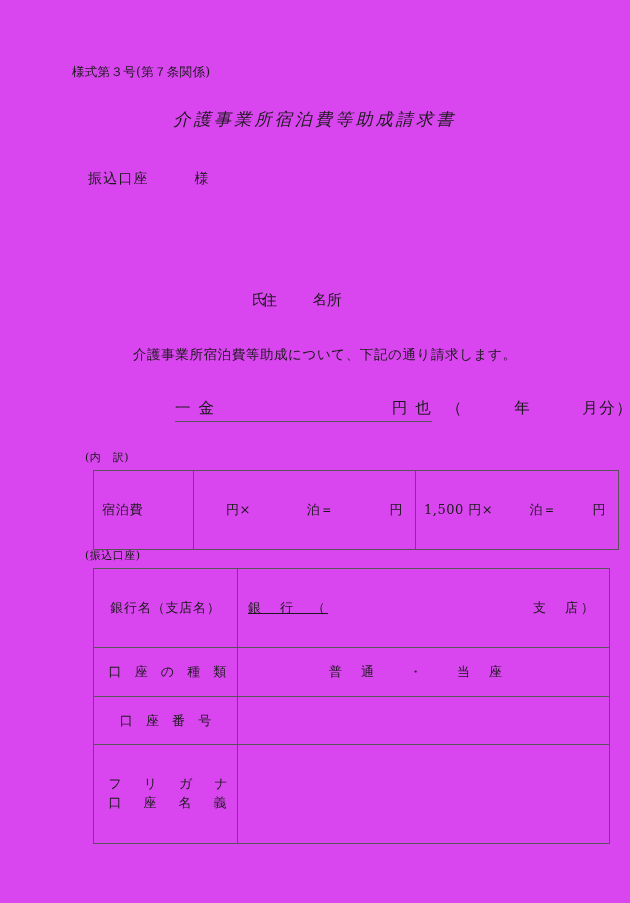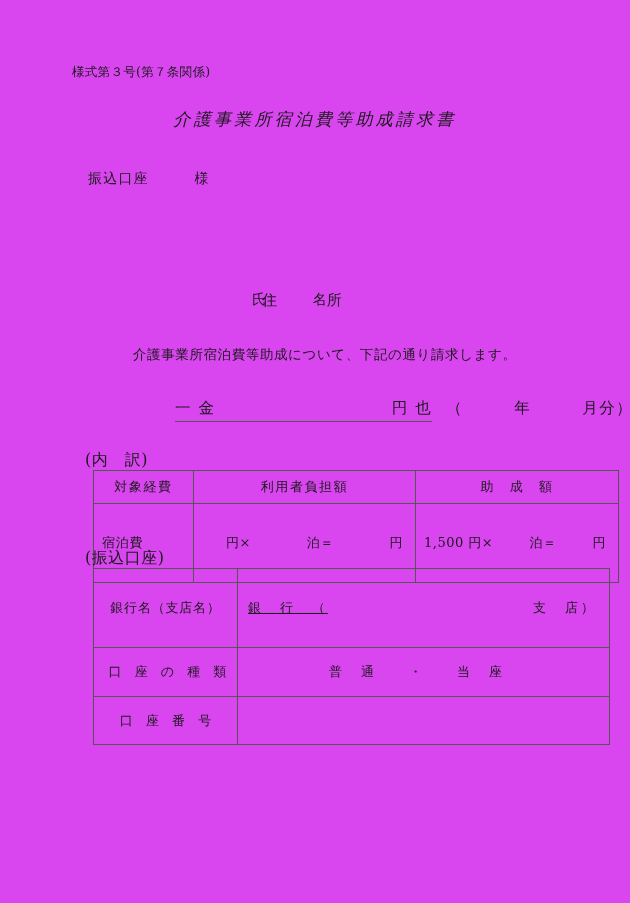--- a/index.html
+++ b/index.html
@@ -85,21 +85,21 @@
     white-space: pre;
   }
   #amount-period {
     white-space: pre;
     padding-left: 14px;
   }
 
   
   .section-caption {
     position: absolute;
-    font-size: 16px;
+    font-size: 11px;
     letter-spacing: 0.5px;
     white-space: pre;
   }
   #caption-breakdown { left: 85px; top: 450px; }
   #caption-bank      { left: 85px; top: 548px; }
 
   
   table.form-table {
     position: absolute;
     border-collapse: collapse;
@@ -192,25 +192,20 @@
 
   <div id="amount-line">
     <span id="amount-underlined">一 金　　　　　　　　　　 円 也</span>
     <span id="amount-period">（　　　年　　　月分）</span>
   </div>
 
   <div class="section-caption" id="caption-breakdown">(内　訳)</div>
 
   <table class="form-table" id="breakdown-table">
     <tbody>
-        <tr>
-      <td class="col-item cell-center">対象経費</td>
-      <td class="col-user cell-center">利用者負担額</td>
-      <td class="col-subsidy cell-center">助　成　額</td>
-    </tr>
     <tr>
       <td class="col-item cell-left">宿泊費</td>
       <td class="col-user">
         <span class="calc-row">
           <span class="calc-a">円×</span>
           <span class="calc-b">泊＝</span>
           <span class="calc-c">円</span>
         </span>
       </td>
       <td class="col-subsidy">
@@ -240,16 +235,25 @@
     <tr class="r-type">
       <td class="col-label label-wide">口 座 の 種 類</td>
       <td class="col-value">
         <span class="type-value">普　通　　・　　当　座</span>
       </td>
     </tr>
     <tr class="r-number">
       <td class="col-label label-wide">口 座 番 号</td>
       <td class="col-value"></td>
     </tr>
+    <tr class="r-holder">
+      <td class="col-label">
+        <span class="holder-stack">
+          <span>フ　リ　ガ　ナ</span>
+          <span>口　座　名　義</span>
+        </span>
+      </td>
+      <td class="col-value"></td>
+    </tr>
   </tbody>
     </table>
 
 </div>
 
 </body></html>

